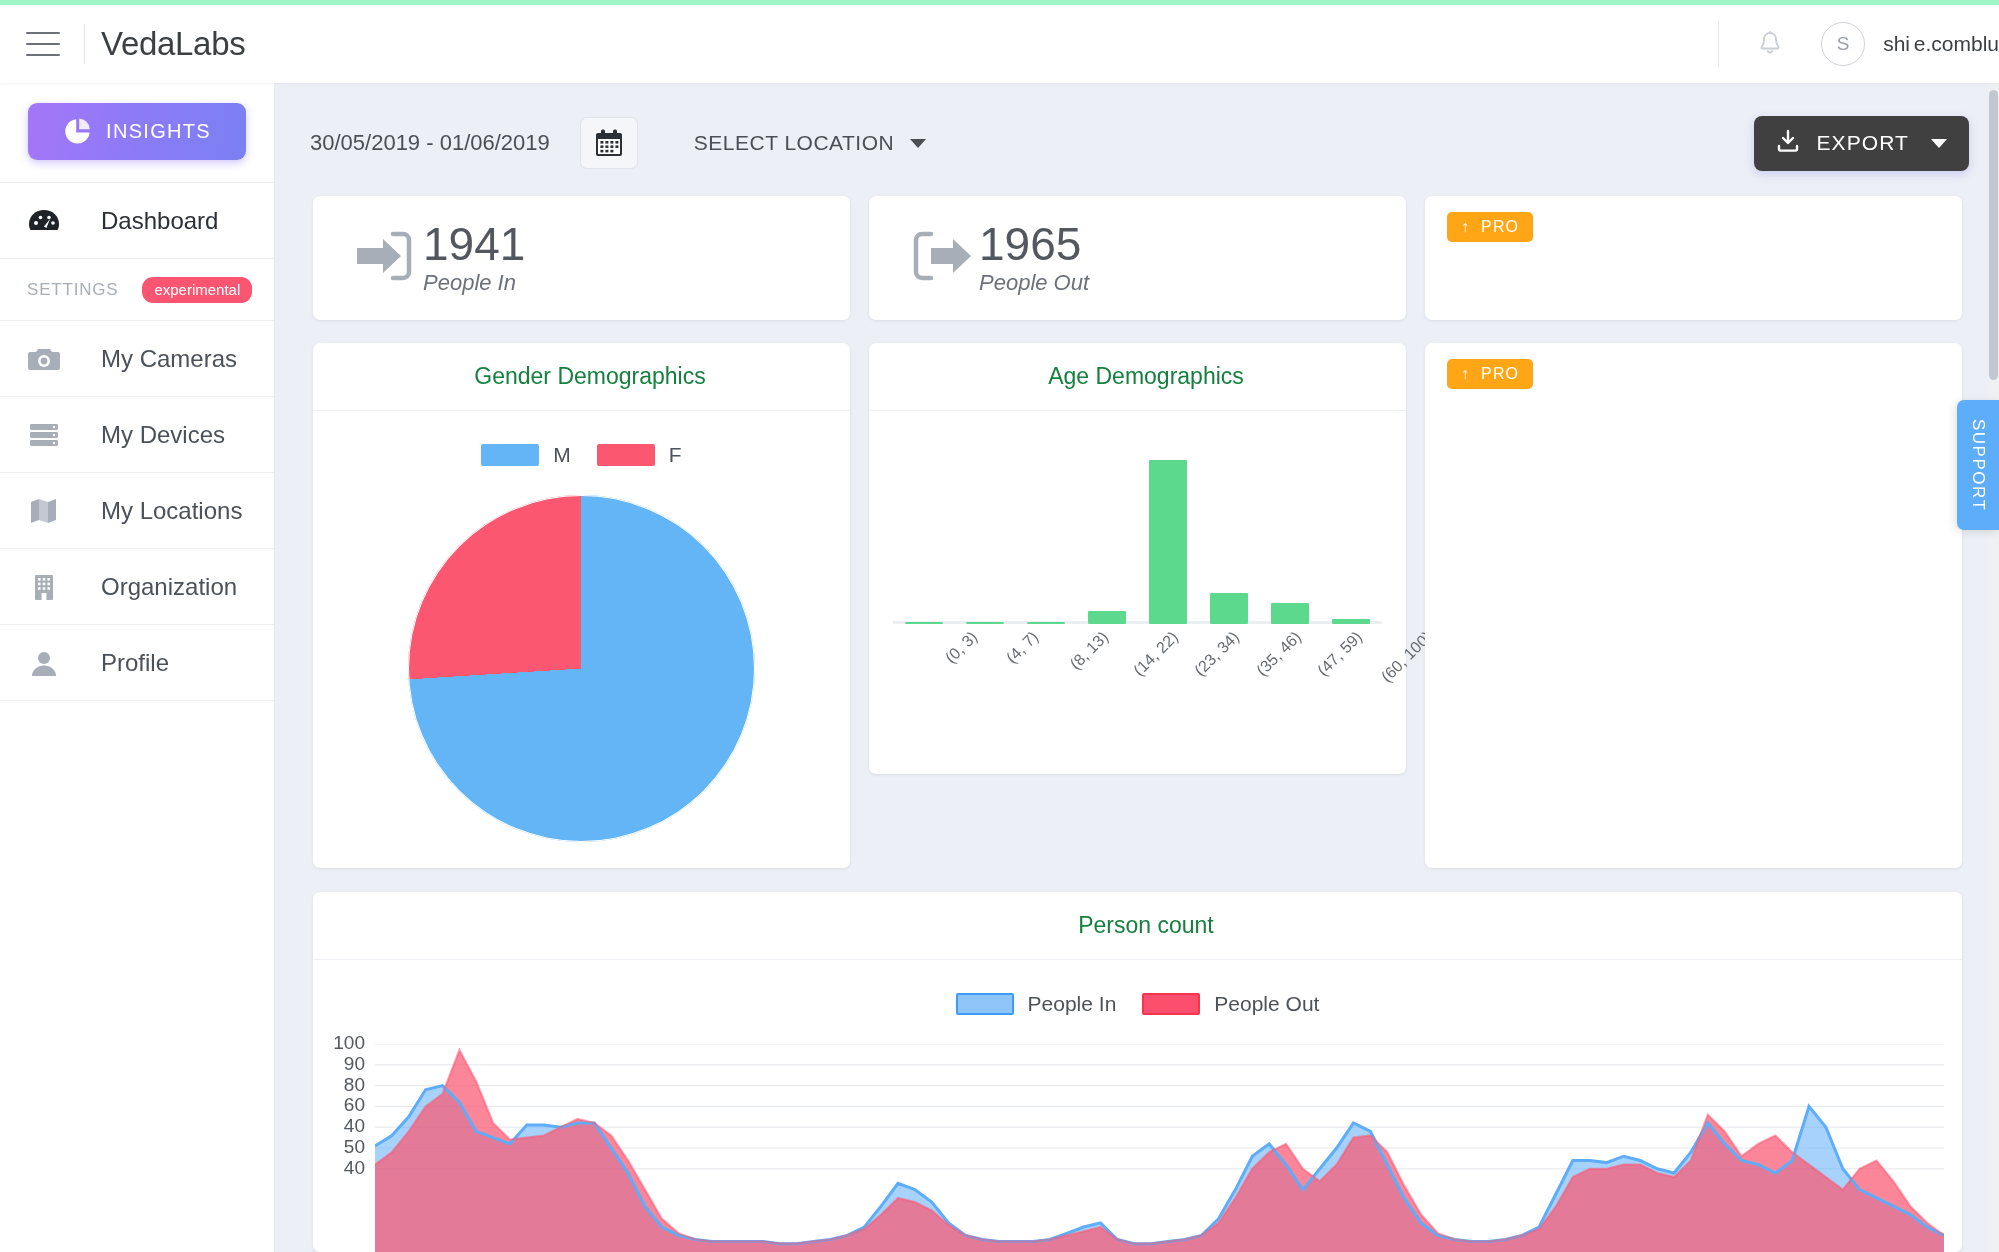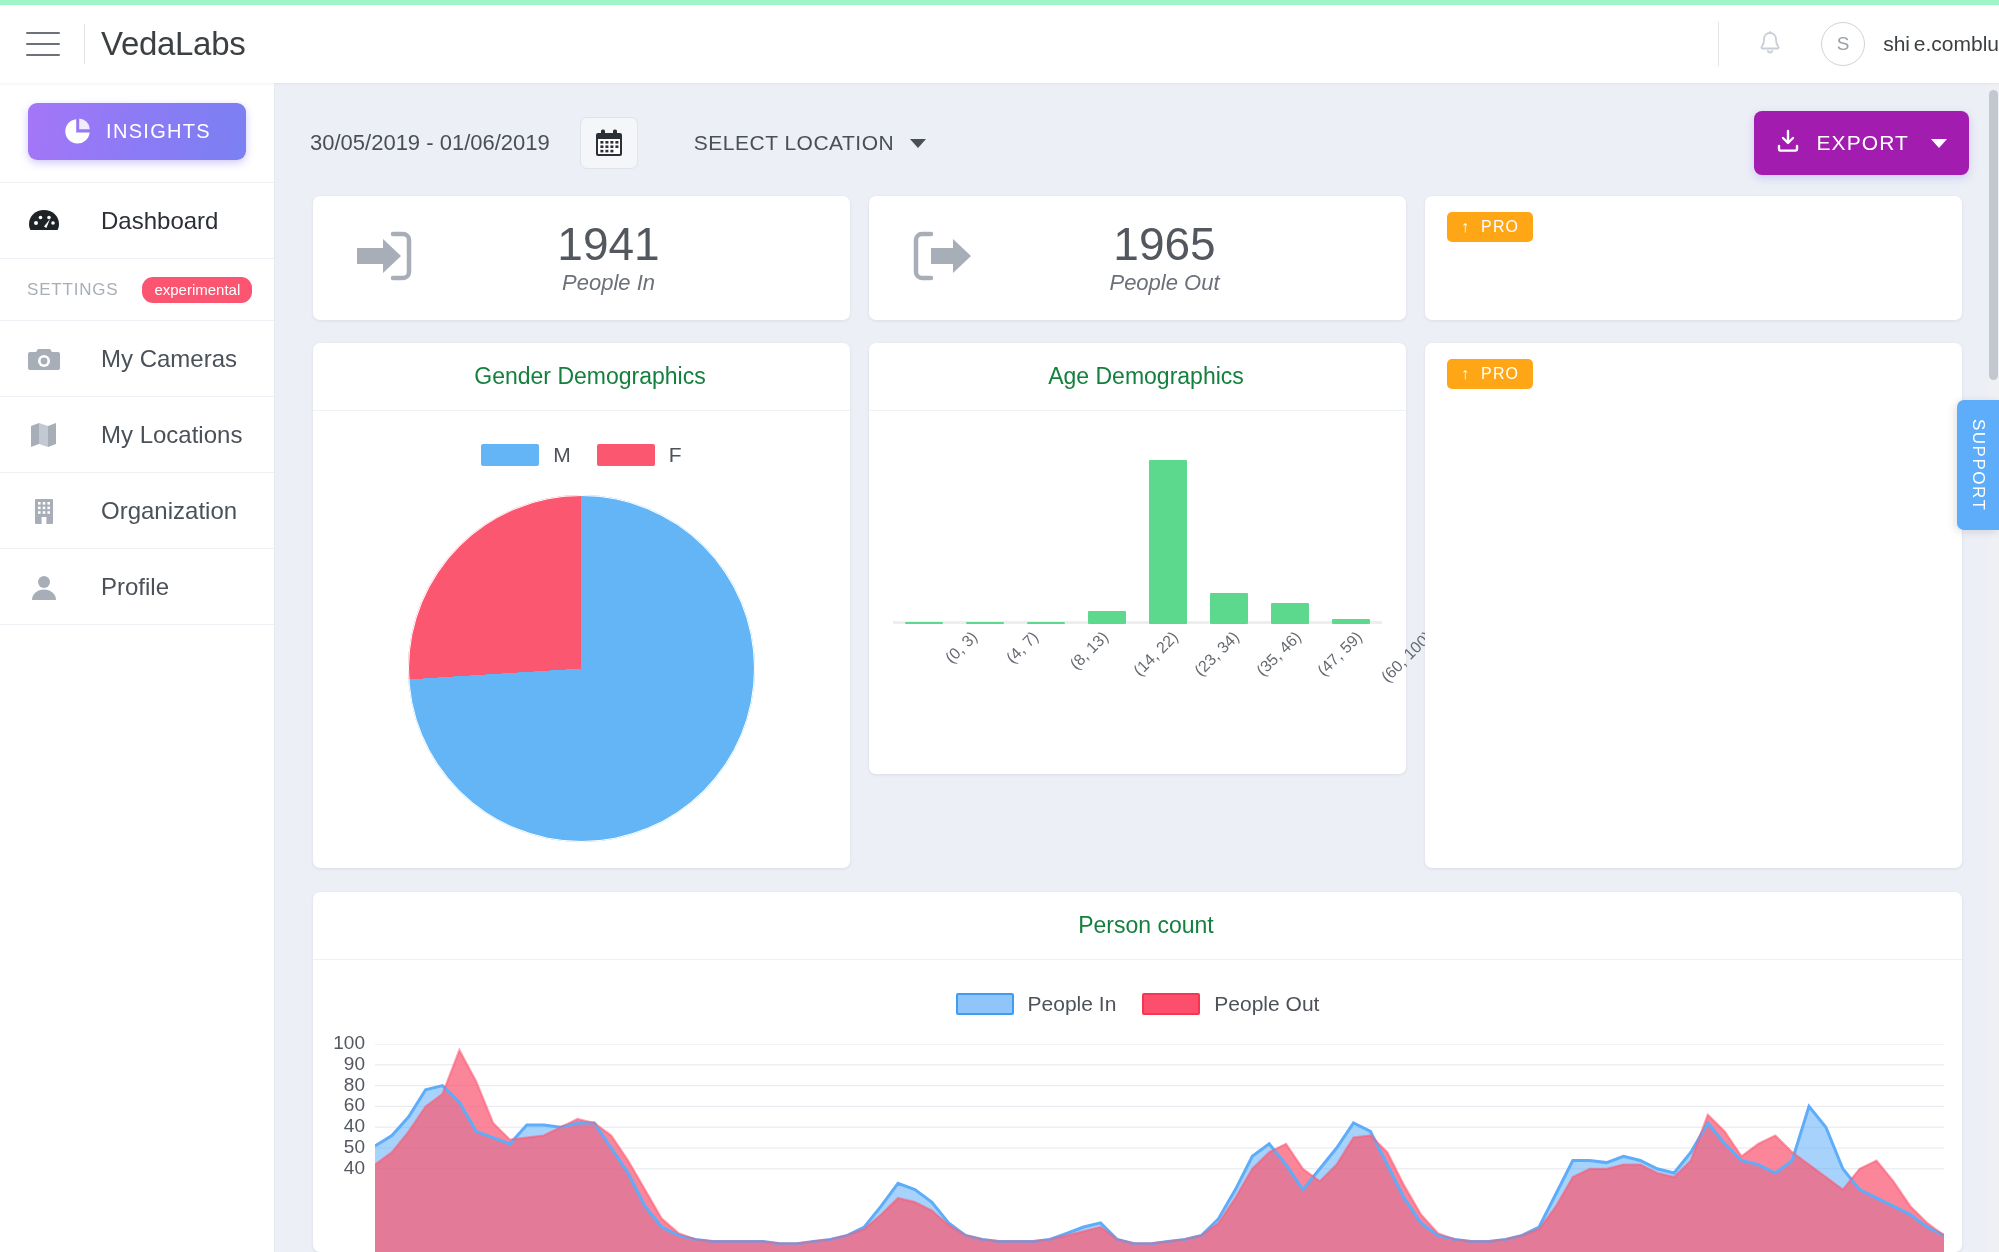--- a/index.html
+++ b/index.html
@@ -99,37 +99,37 @@
     display: flex; align-items: center; justify-content: center; cursor: pointer;
   }
   .sel-loc {
     margin-left: 56px; font-size: 21px; color: #4a4f57; letter-spacing: 0.5px;
     display: flex; align-items: center; cursor: pointer; white-space: nowrap;
   }
   .caret { margin-left: 16px; width: 0; height: 0;
     border-left: 8px solid transparent; border-right: 8px solid transparent;
     border-top: 9px solid #4a4f57; }
   .export-btn {
-    margin-left: auto; height: 64px; padding: 0 22px; border-radius: 8px;
-    background: #a21caf; display: flex; align-items: center; cursor: pointer;
+    margin-left: auto; height: 55px; padding: 0 22px; border-radius: 8px;
+    background: #404040; display: flex; align-items: center; cursor: pointer;
     box-shadow: 0 3px 8px rgba(139,140,247,0.35);
   }
   .export-label { color: #fff; font-size: 21px; letter-spacing: 1.1px; margin: 0 22px 0 16px; }
   .export-caret { width: 0; height: 0;
     border-left: 8px solid transparent; border-right: 8px solid transparent;
     border-top: 9px solid #ffffff; }
 
   
   .card {
     position: absolute; background: #ffffff; border-radius: 7px;
     box-shadow: 0 1px 3px rgba(60,70,90,0.10);
   }
   .stat-card { height: 124px; display: flex; align-items: center; }
   .stat-icon { margin-left: 40px; width: 70px; }
-  .stat-texts { flex: 1; text-align: center; margin-right: 56px; }
+  .stat-texts { flex: 1; text-align: left; margin-right: 56px; }
   .stat-value { font-size: 46px; color: #53575e; font-weight: 300; line-height: 1.05; }
   .stat-label { font-size: 22px; color: #6b7079; font-style: italic; margin-top: 2px; }
 
   .pro-badge {
     position: absolute; top: 16px; left: 22px; height: 30px;
     background: #ffa617; border-radius: 5px; color: #fff;
     display: flex; align-items: center; padding: 0 14px;
     font-size: 16px; letter-spacing: 1.1px;
   }
   .pro-arrow { margin-right: 11px; font-size: 16px; line-height: 1; }
@@ -248,20 +248,33 @@
       <span class="nav-icon">
         <svg width="34" height="28" viewBox="0 0 34 28">
           <path d="M3 7h6l2-3h12l2 3h6a2 2 0 0 1 2 2v14a2 2 0 0 1-2 2H3a2 2 0 0 1-2-2V9a2 2 0 0 1 2-2z" fill="#a7aeb8"></path>
           <circle cx="17" cy="16" r="6" fill="#ffffff"></circle>
           <circle cx="17" cy="16" r="3.4" fill="#a7aeb8"></circle>
         </svg>
       </span>
       <span class="nav-label">My Cameras</span>
     </div>
 
+    <div class="nav-item">
+      <span class="nav-icon">
+        <svg width="34" height="28" viewBox="0 0 34 28">
+          <rect x="3" y="3" width="28" height="6" rx="1.4" fill="#a7aeb8"></rect>
+          <rect x="3" y="11" width="28" height="6" rx="1.4" fill="#a7aeb8"></rect>
+          <rect x="3" y="19" width="28" height="6" rx="1.4" fill="#a7aeb8"></rect>
+          <circle cx="27" cy="6" r="1.2" fill="#ffffff"></circle>
+          <circle cx="27" cy="14" r="1.2" fill="#ffffff"></circle>
+          <circle cx="27" cy="22" r="1.2" fill="#ffffff"></circle>
+        </svg>
+      </span>
+      <span class="nav-label">My Devices</span>
+    </div>
 
     <div class="nav-item">
       <span class="nav-icon">
         <svg width="34" height="28" viewBox="0 0 34 28">
           <path d="M4 5l8-3v21l-8 3z" fill="#a7aeb8"></path>
           <path d="M12 2l9 3v21l-9-3z" fill="#c3c9d2"></path>
           <path d="M21 5l8-3v21l-8 3z" fill="#a7aeb8"></path>
         </svg>
       </span>
       <span class="nav-label">My Locations</span>

